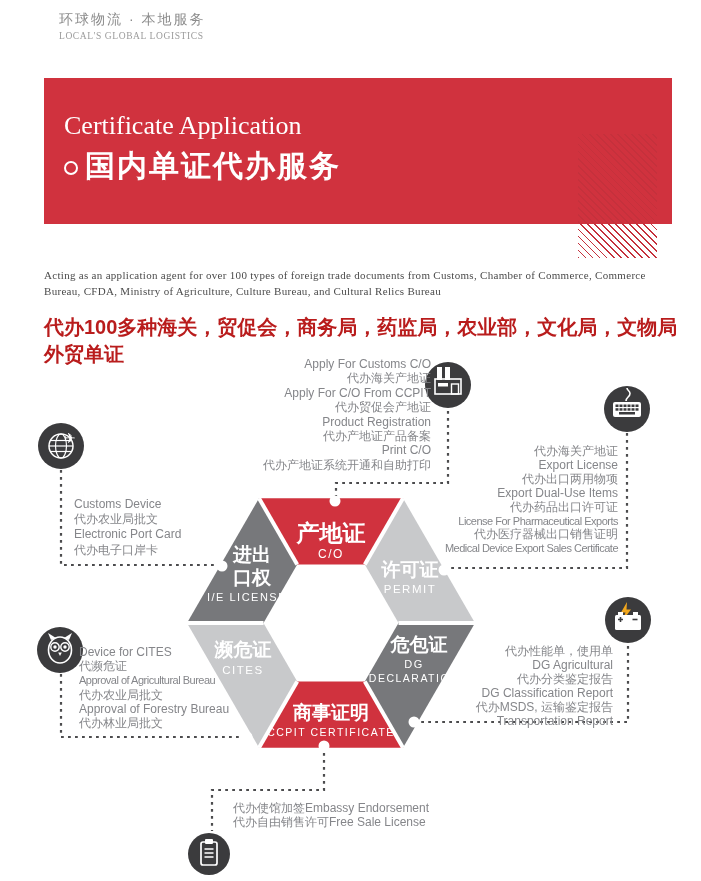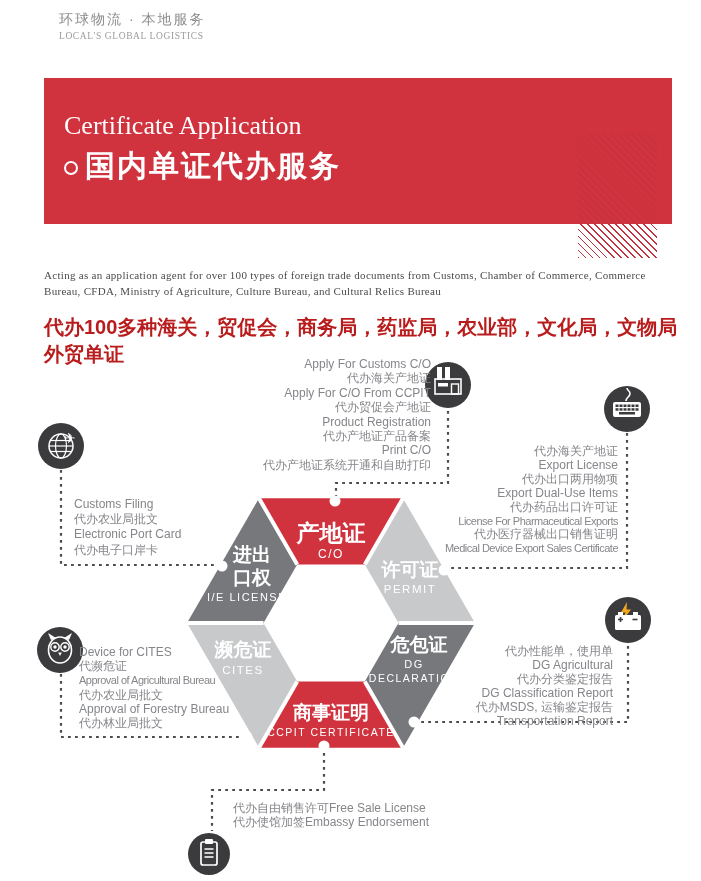--- a/index.html
+++ b/index.html
@@ -211,21 +211,21 @@
   <div>Export License</div>
   <div>代办出口两用物项</div>
   <div>Export Dual-Use Items</div>
   <div>代办药品出口许可证</div>
   <div class="sm">License For Pharmaceutical Exports</div>
   <div>代办医疗器械出口销售证明</div>
   <div class="sm">Medical Device Export Sales Certificate</div>
 </div>
 
 <div class="list list-ie">
-  <div>Customs Filing</div>
+  <div>Customs Device</div>
   <div>代办农业局批文</div>
   <div>Electronic Port Card</div>
   <div>代办电子口岸卡</div>
 </div>
 
 <div class="list list-cites">
   <div>Device for CITES</div>
   <div>代濒危证</div>
   <div class="sm">Approval of Agricultural Bureau</div>
   <div>代办农业局批文</div>
@@ -236,15 +236,15 @@
 <div class="list ra list-dg">
   <div>代办性能单，使用单</div>
   <div>DG Agricultural</div>
   <div>代办分类鉴定报告</div>
   <div>DG Classification Report</div>
   <div>代办MSDS, 运输鉴定报告</div>
   <div>Transportation Report</div>
 </div>
 
 <div class="list list-ccpit">
+  <div>代办使馆加签Embassy Endorsement</div>
   <div>代办自由销售许可Free Sale License</div>
-  <div>代办使馆加签Embassy Endorsement</div>
 </div>
 
 </body></html>

